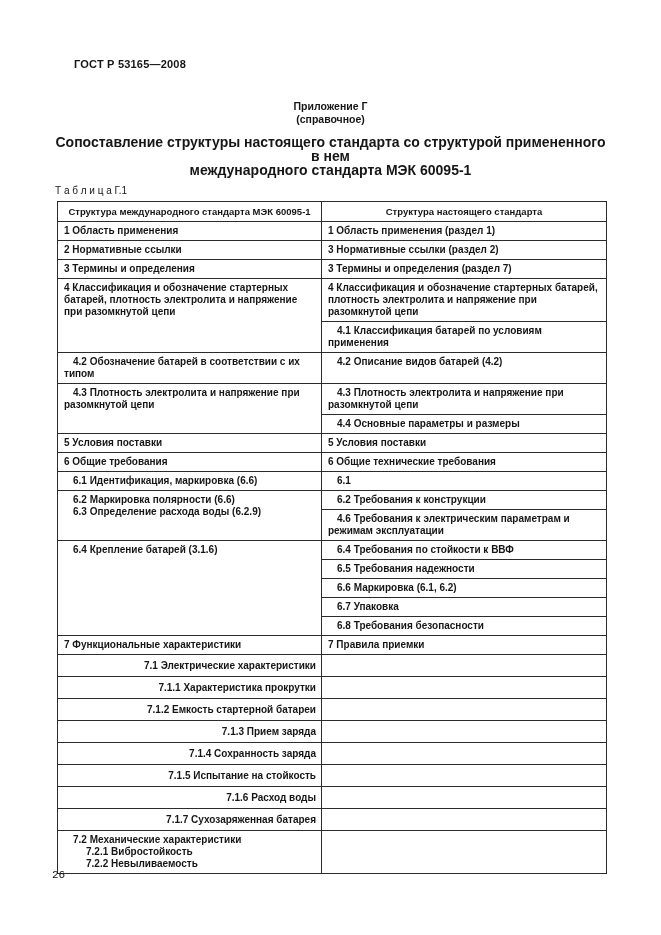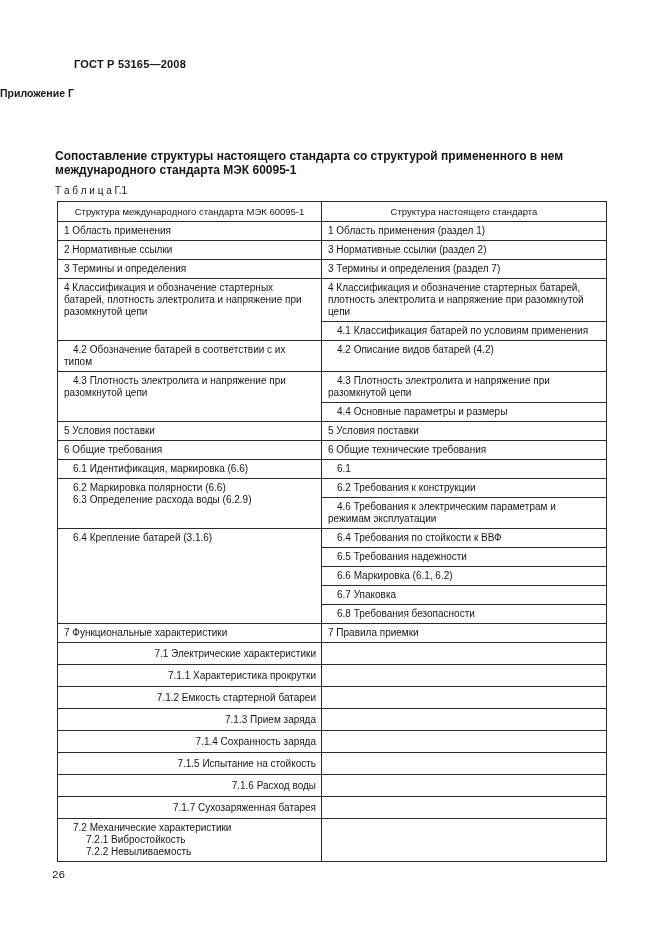--- a/index.html
+++ b/index.html
@@ -9,59 +9,60 @@
     font-family: "Liberation Sans", sans-serif;
     color: #161616;
     position: relative;
     overflow: hidden;
   }
   .doc-number {
     position: absolute; left: 51px; top: 58px;
     font-size: 11px; font-weight: 700; letter-spacing: .2px; padding-left: 23px;
   }
   .appendix {
-    position: absolute; left: 0; top: 87px; width: 100%;
-    text-align: left; font-size: 10.5px; font-weight: 700; line-height: 13px;
+    position: absolute; left: 0; top: 100px; width: 100%;
+    text-align: center; font-size: 10.5px; font-weight: 700; line-height: 13px;
   }
   .main-title {
-    position: absolute; left: 55px; top: 149px; width: 551px;
-    font-size: 12px; font-weight: 700; line-height: 14px;
+    position: absolute; left: 55px; top: 135px; width: 551px;
+    text-align: center; font-size: 14px; font-weight: 700; line-height: 14px;
   }
   .table-label {
     position: absolute; left: 55px; top: 185px; font-size: 10px;
   }
   table.cmp {
     position: absolute; left: 57px; top: 201px; width: 549px;
     border-collapse: collapse; table-layout: fixed;
   }
   .cmp th, .cmp td {
     border: 1px solid #2b2b2b;
     vertical-align: top;
     font-size: 10px; line-height: 12px;
     padding: 3px 5px 3px 6px;
-    font-weight: 400;
+    font-weight: 700;
     word-wrap: break-word;
   }
   .cmp th { text-align: center; font-size: 9.5px; line-height: 11px; padding: 4px 3px; }
   .sub  { text-indent: 9px; }
   .sub2 { text-indent: 22px; }
   tr.sp td { padding-top: 4.5px; padding-bottom: 4.5px; text-align: right; }
   .page-number {
     position: absolute; left: 52px; top: 869px; font-size: 11px; font-family: Liberation Mono, monospace;
   }
 </style>
 </head>
 <body>
 
 <div>
 
   <div class="doc-number">ГОСТ Р 53165—2008</div>
 
   <div class="appendix">
     <div>Приложение Г</div>
+    <div>(справочное)</div>
   </div>
 
   <div class="main-title">
     <div>Сопоставление структуры настоящего стандарта со структурой примененного в нем</div>
     <div>международного стандарта МЭК 60095-1</div>
   </div>
 
   <div class="table-label">Т а б л и ц а   Г.1</div>
 
   <table class="cmp">

